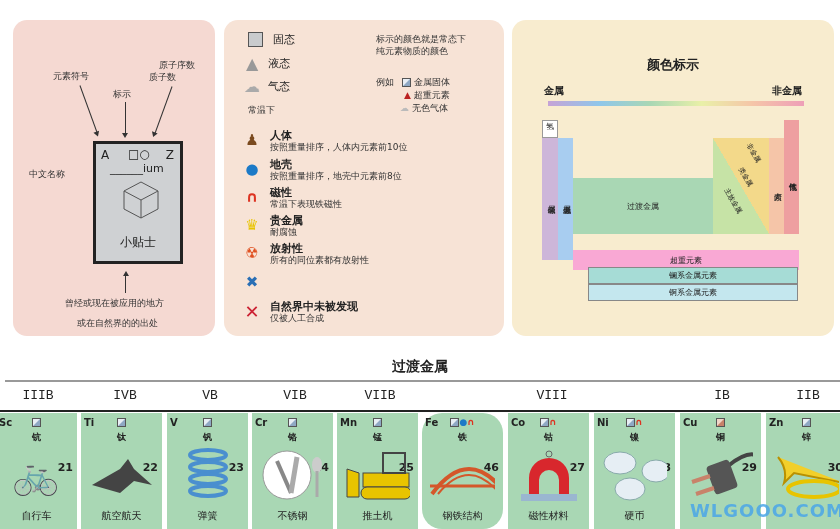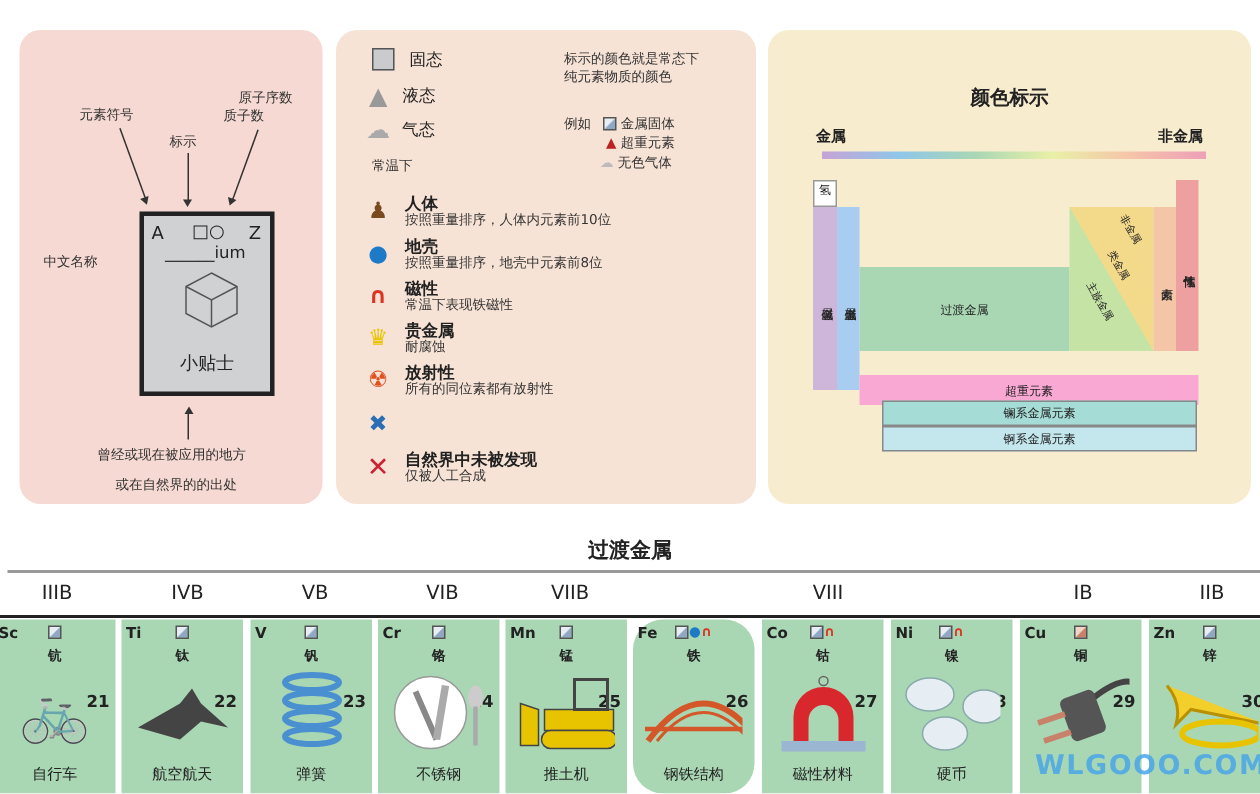--- a/index.html
+++ b/index.html
@@ -18,21 +18,21 @@
   .sq { width: 15px; height: 15px; background: #c9cbcd; border: 1.5px solid #555; display: inline-block; }
   .prop { position: absolute; left: 18px; display: flex; align-items: flex-start; }
   .prop .ic { width: 20px; height: 20px; display: flex; align-items: center; justify-content: center; font-size: 15px; margin-right: 8px; }
   .prop .t1 { font-size: 11px; font-weight: bold; line-height: 12px; }
   .prop .t2 { font-size: 9px; line-height: 11px; color: #333; }
 
   .pt-block { position: absolute; }
   .section-title { position: absolute; left: 0; width: 840px; top: 358px; text-align: center; font-size: 14px; font-weight: bold; }
   .rule { position: absolute; left: 5px; width: 835px; top: 380px; height: 2px; background: #999; }
   .rule2 { position: absolute; left: 0; width: 840px; top: 410px; height: 2px; background: #222; }
-  .grp { position: absolute; top: 388px; font-size: 13px; text-align: center; width: 60px; }
+  .grp { position: absolute; top: 388px; font-size: 13px; text-align: center; width: 60px; font-family: Liberation Mono, monospace; }
   .cell { position: absolute; top: 413px; width: 81px; height: 116px; background: #a9d7b4; }
   .cell .sym { position: absolute; left: 3px; top: 4px; font-size: 10px; font-weight: bold; }
   .cell .num { position: absolute; right: 4px; top: 4px; font-size: 11px; font-weight: bold; margin-top: 44px; }
   .cell .cn { position: absolute; left: 0; right: 0; top: 18px; text-align: center; font-size: 9px; font-weight: bold; }
   .cell .icons { position: absolute; left: 0; right: 0; top: 4px; text-align: center; font-size: 9px; }
   .cell .use { position: absolute; left: 0; right: 0; bottom: 6px; text-align: center; font-size: 10px; }
   .cell .pic { position: absolute; left: 8px; right: 8px; top: 32px; height: 60px; display: flex; align-items: center; justify-content: center; }
   .mini { display: inline-block; width: 9px; height: 9px; border: 1px solid #555; background: linear-gradient(135deg, #e8eef4 45%, #8fa8c4 55%); vertical-align: middle; }
   .vtxt { writing-mode: vertical-rl; font-size: 8px; }
 </style>
@@ -239,21 +239,21 @@
         <rect x="38" y="4" width="22" height="20" fill="none" stroke="#444" stroke-width="2"></rect>
         <rect x="16" y="38" width="50" height="12" rx="6" fill="#e8c400" stroke="#444"></rect>
         <polygon points="2,20 14,24 14,48 2,48" fill="#e8c400" stroke="#444"></polygon>
       </svg>
     </div>
   <span class="use">推土机</span>
 </div>
 <div class="cell" style="left:422px;border-radius:20px;">
   <span class="sym">Fe</span>
     <span class="icons"><span class="mini"></span><span style="color:#1c7ac7;">●</span><span style="color:#d32;font-weight:bold;">∩</span></span>
-    <span class="num">26</span>
+    <span class="num">46</span>
   <span class="cn">铁</span>
   <div class="pic">
       <svg width="78" height="50">
         <path d="M2,44 Q39,-6 76,44" fill="none" stroke="#d4572a" stroke-width="4"></path>
         <path d="M8,44 Q39,6 70,44" fill="none" stroke="#d4572a" stroke-width="2"></path>
         <line x1="0" y1="36" x2="78" y2="36" stroke="#d4572a" stroke-width="3"></line>
       </svg>
     </div>
   <span class="use">钢铁结构</span>
 </div>

